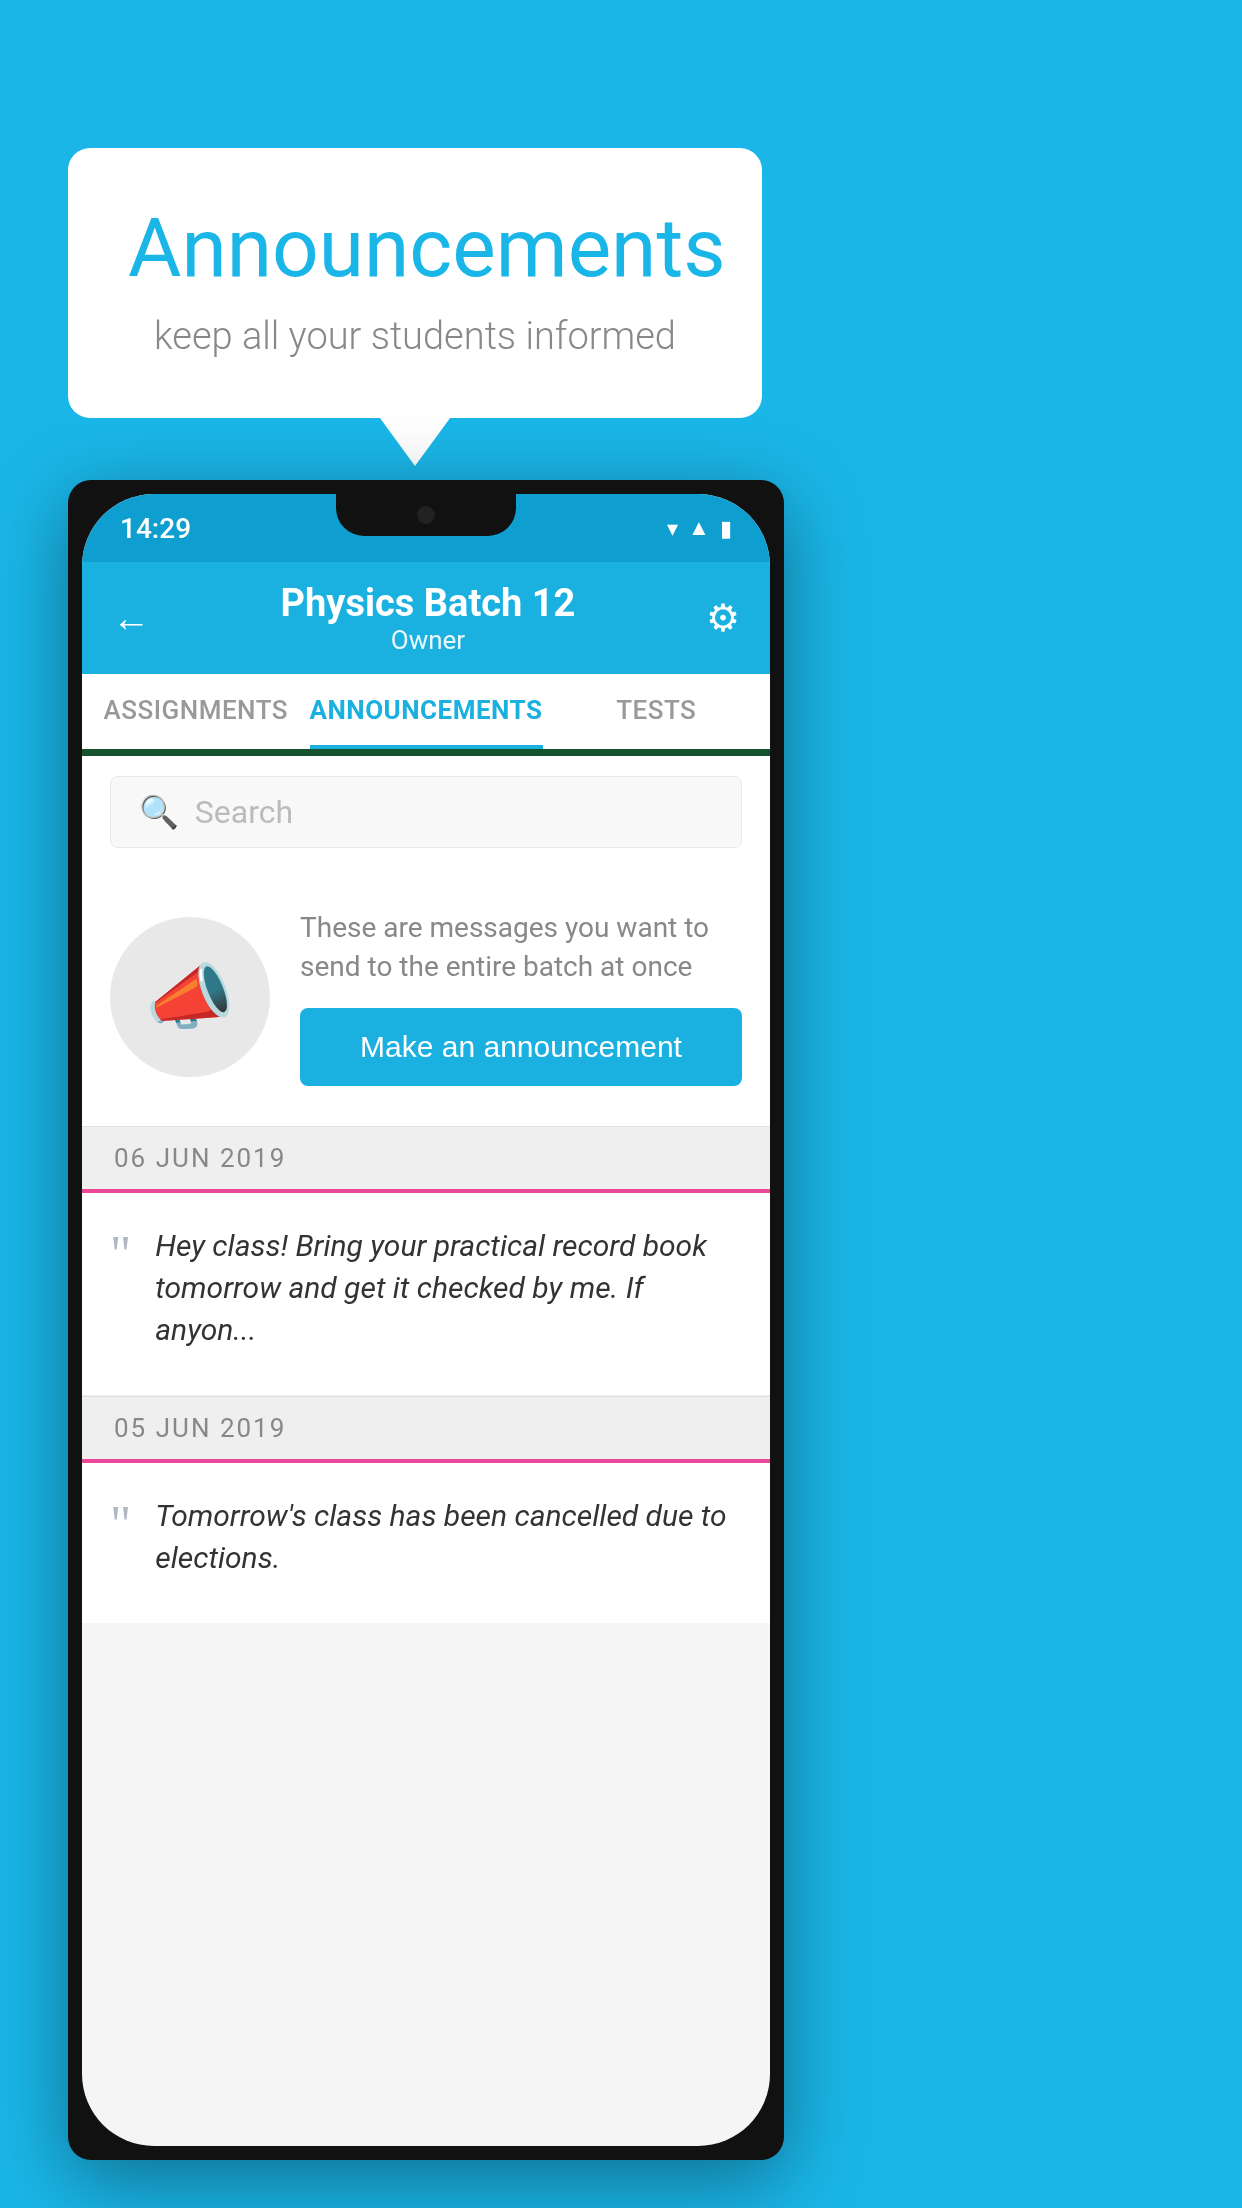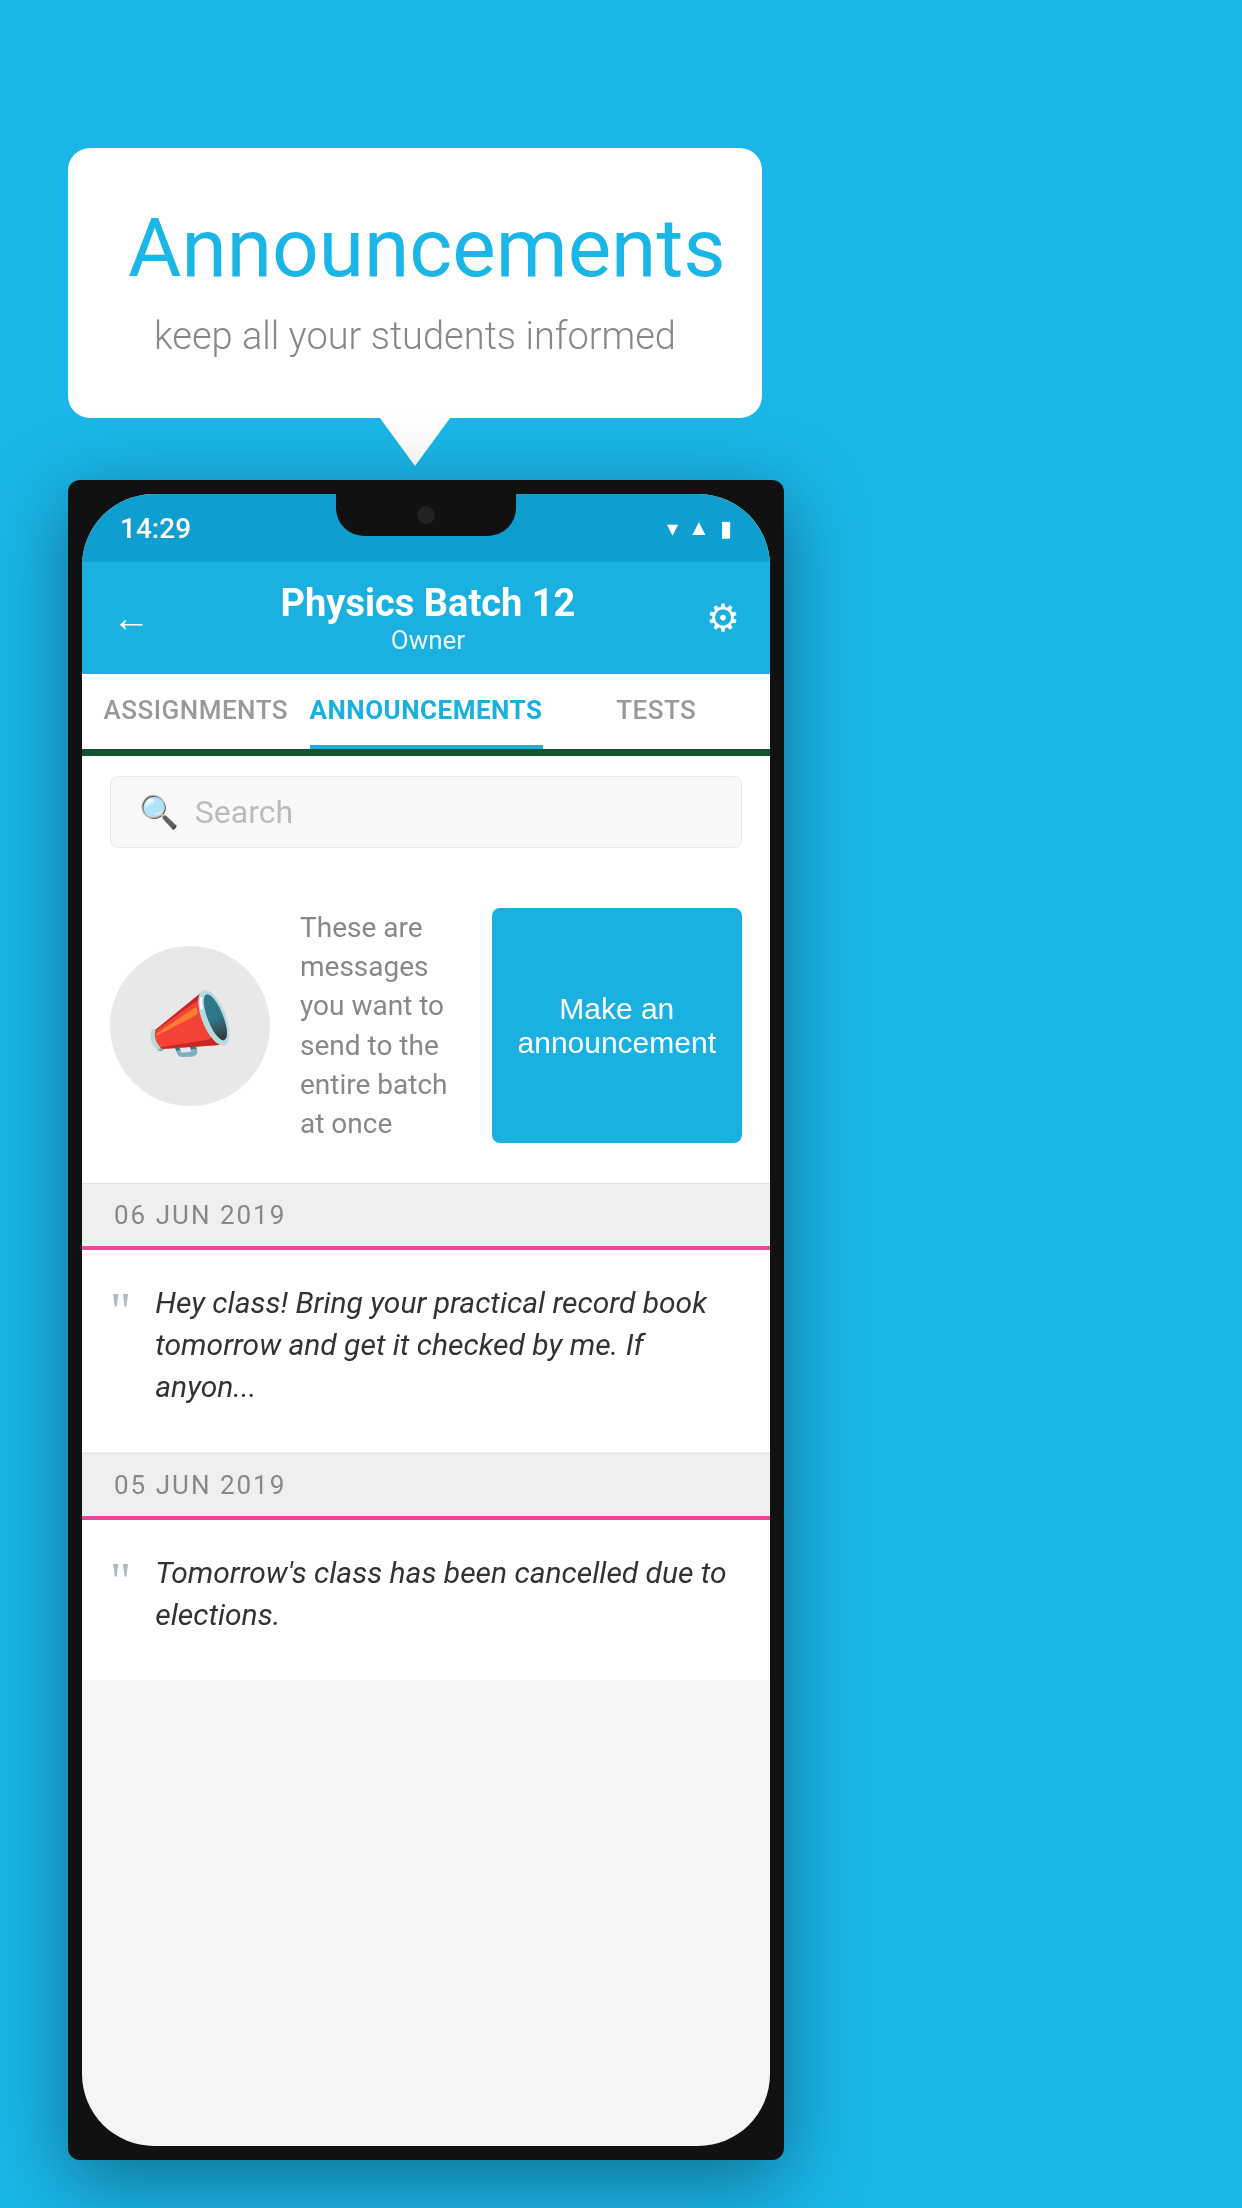--- a/index.html
+++ b/index.html
@@ -62,21 +62,21 @@
       top: 480px;
       left: 68px;
       width: 716px;
       height: 1680px;
     }
 
     .phone-outer {
       width: 716px;
       height: 1680px;
       background: #111;
-      border-radius: 12px;
+      border-radius: 23px;
       position: relative;
       padding: 14px;
       box-shadow: 0 20px 80px rgba(0,0,0,0.4);
     }
 
     .phone-inner {
       width: 100%;
       height: 100%;
       background: #f5f5f5;
       border-radius: 72px;
@@ -252,21 +252,21 @@
       justify-content: center;
     }
 
     .megaphone-icon {
       font-size: 72px;
       color: #666;
     }
 
     .promo-content {
       display: flex;
-      flex-direction: row;
+      flex-direction: column;
       gap: 22px;
     }
 
     .promo-text {
       font-size: 28px;
       color: #888;
       line-height: 1.4;
     }
 
     .make-announcement-btn {

